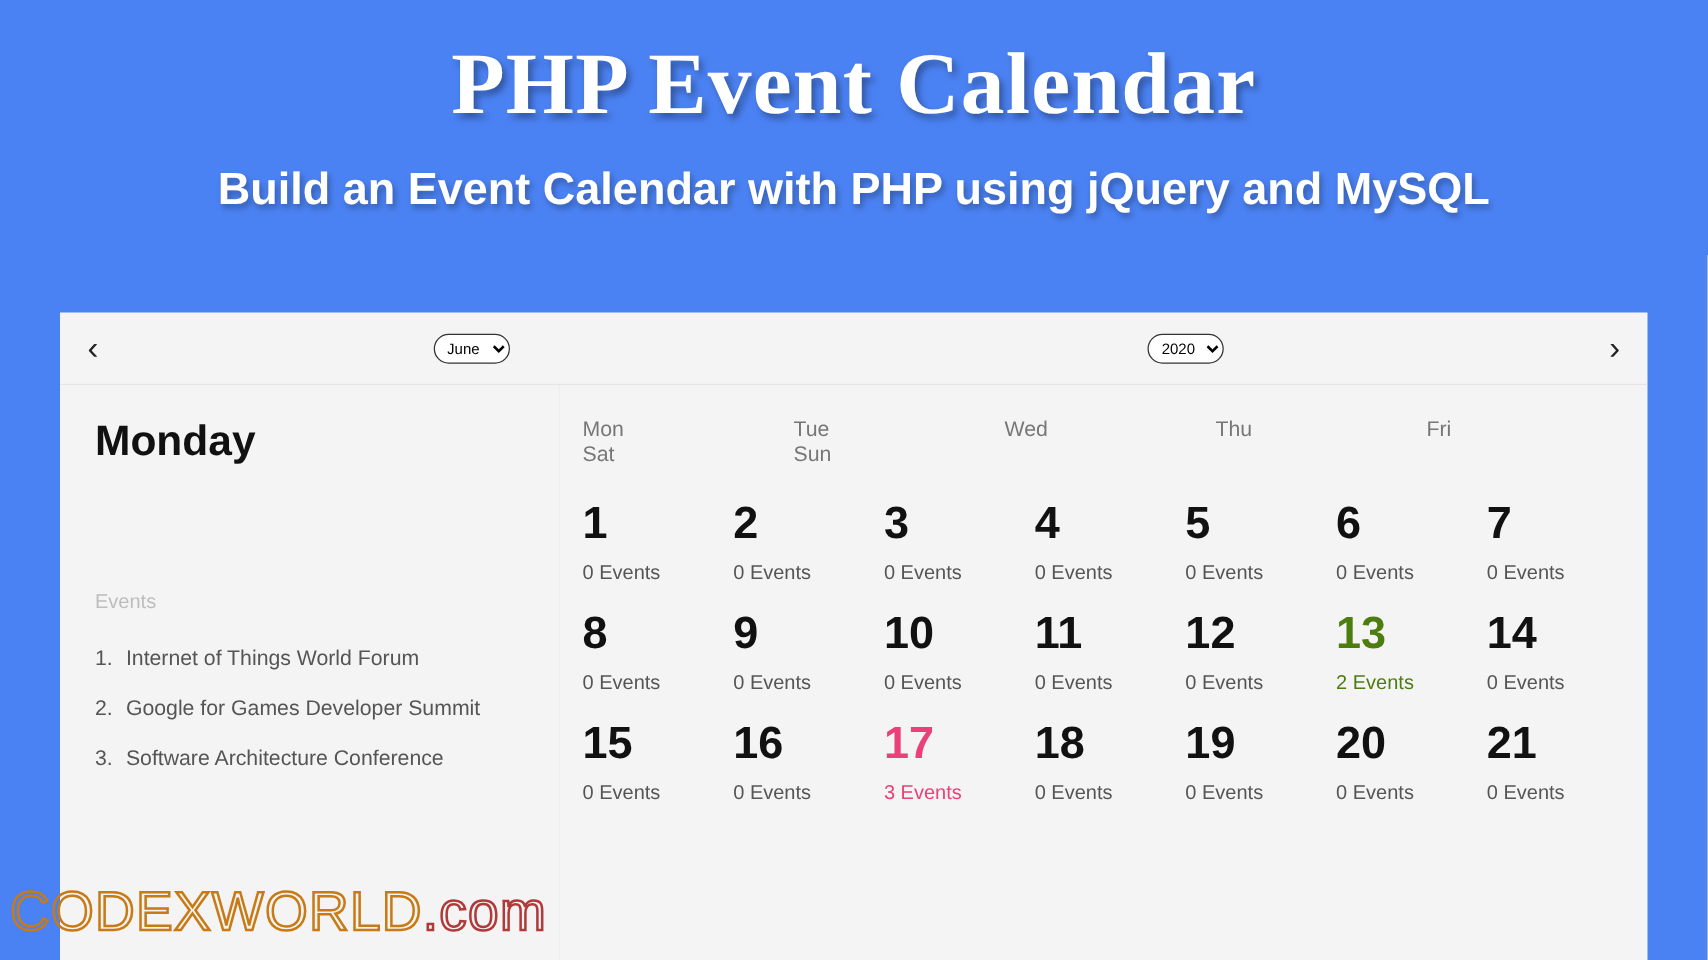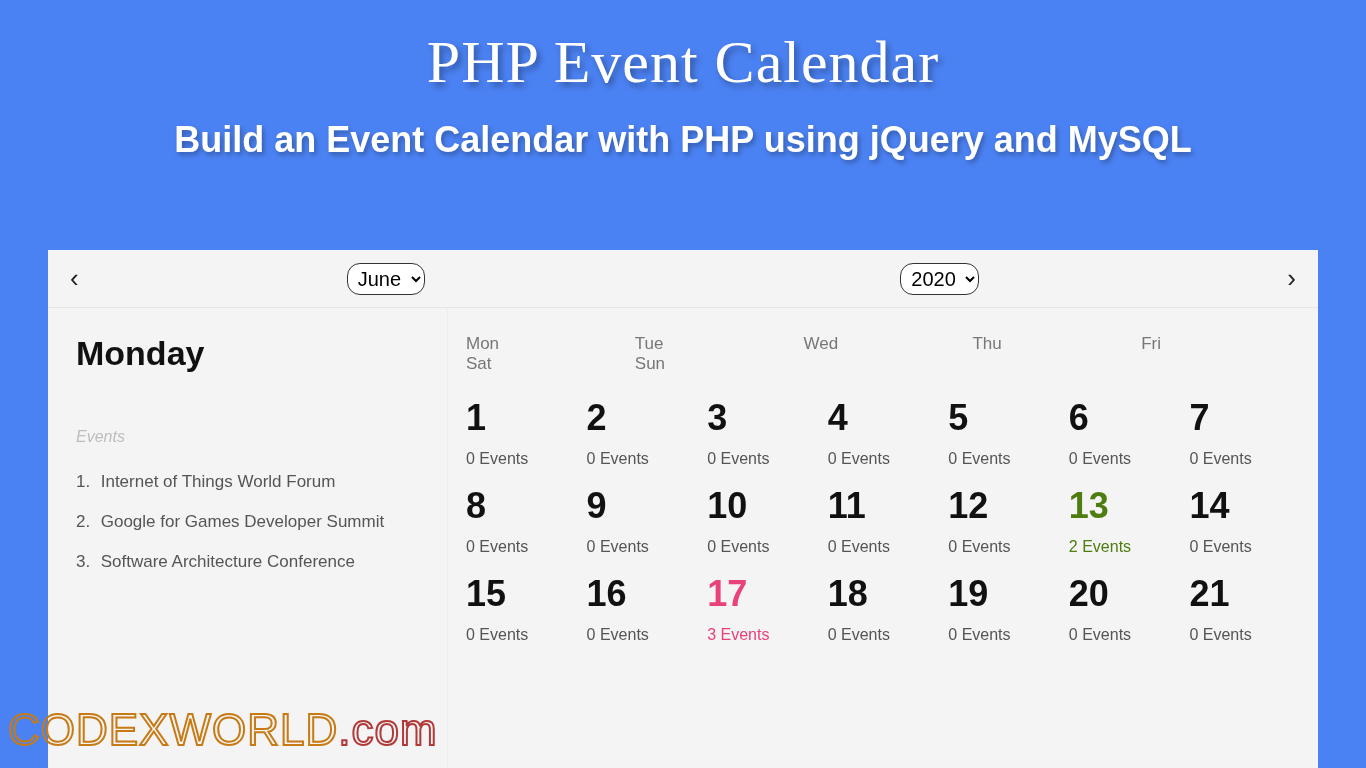--- a/index.html
+++ b/index.html
@@ -6,22 +6,22 @@
   html, body { width: 1366px; height: 768px; overflow: hidden; font-family: "Segoe UI", Arial, sans-serif; }
   body { background: #4b82f3; }
 
   .hero {
     text-align: center;
     color: #fff;
     padding-top: 28px;
   }
   .hero h1 {
     font-family: Georgia, "Times New Roman", serif;
-    font-weight: 400;
-    font-size: 60px;
+    font-weight: 700;
+    font-size: 70px;
     text-shadow: 3px 4px 6px rgba(0,0,0,0.35);
     letter-spacing: 1px;
   }
   .hero h2 {
     font-family: Liberation Sans, sans-serif;
     font-weight: 700;
     font-size: 36px;
     margin-top: 22px;
     text-shadow: 2px 3px 5px rgba(0,0,0,0.3);
   }
@@ -45,21 +45,21 @@
   }
   .arrow {
     font-size: 26px;
     font-weight: 300;
     color: #222;
     padding: 4px 8px;
     user-select: none;
   }
   .spacer { flex: 1; }
   select {
-    font-size: 20px;
+    font-size: 12px;
     padding: 3px 6px;
     border: 1px solid #333;
     background: #fff;
     border-radius: 13px;
   }
   .month-wrap { margin-left: 260px; }
   .year-wrap { margin-right: 300px; }
 
   .cal-body {
     display: flex;
@@ -77,24 +77,23 @@
     font-size: 34px;
     color: #111;
   }
   .sb-date {
     font-weight: 700;
     font-size: 34px;
     color: #111;
     margin-top: 4px;
   }
   .sb-events-label {
-    margin-top: 55px;
+    margin-top: 100px;
     color: #bdbdbd;
     font-size: 16px;
-    font-style: italic;
   }
   .sb-list {
     margin-top: 16px;
     color: #555;
     font-size: 17px;
   }
   .sb-item {
     padding: 8px 0;
     line-height: 1.4;
   }

